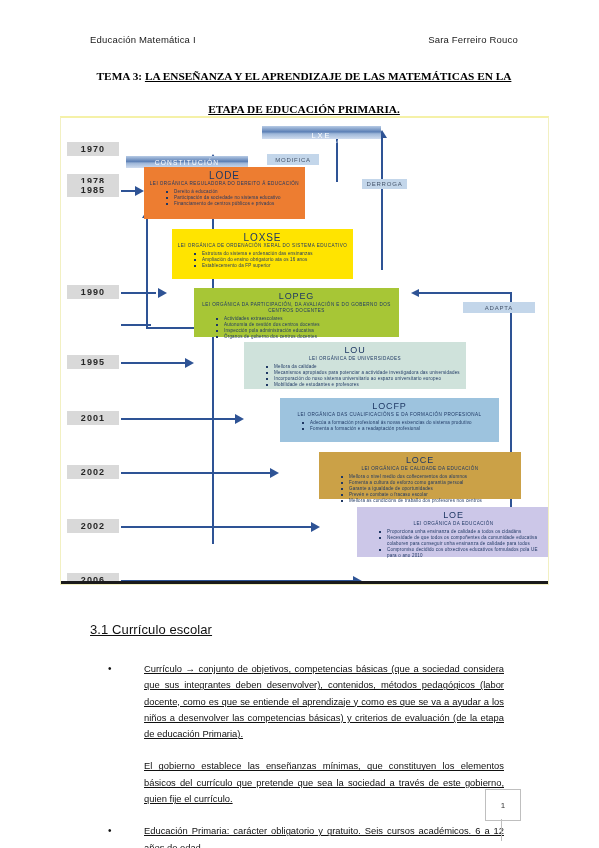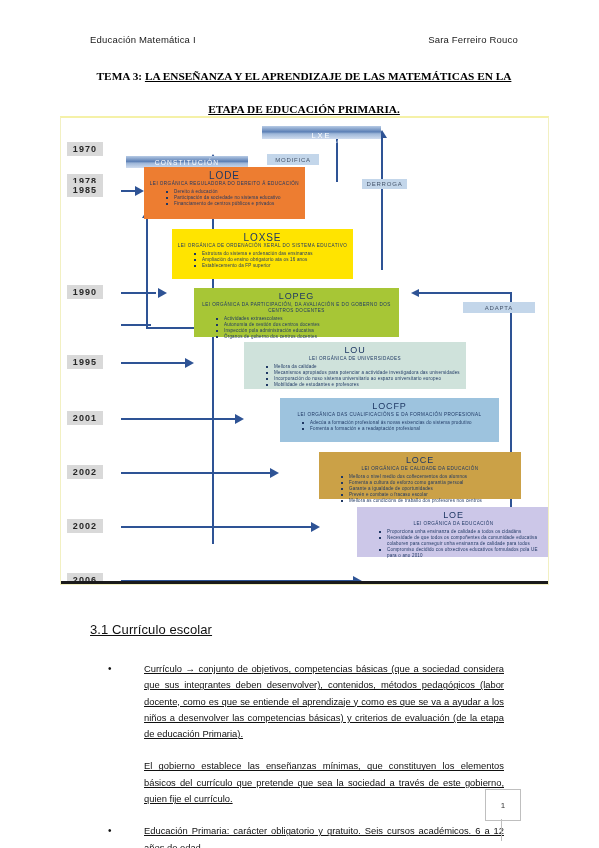--- a/index.html
+++ b/index.html
@@ -60,21 +60,21 @@
   }
   .diagram-inner { position:absolute; left:0; top:0; width:487px; height:466px; }
   .diagram::after{
     content:"";
     position:absolute; left:0; bottom:0; width:487px; height:3px; background:#1a1a1a;
   }
 
   
   .year {
     position: absolute;
-    width: 36px; height: 14px;
+    width: 52px; height: 14px;
     background: #d9d9d9;
     color: #262626;
     font-family: "Liberation Sans", sans-serif;
     font-weight: bold;
     font-size: 9px;
     letter-spacing: 1.1px;
     display: flex;
     align-items: center;
     justify-content: center;
     left: 6px;

